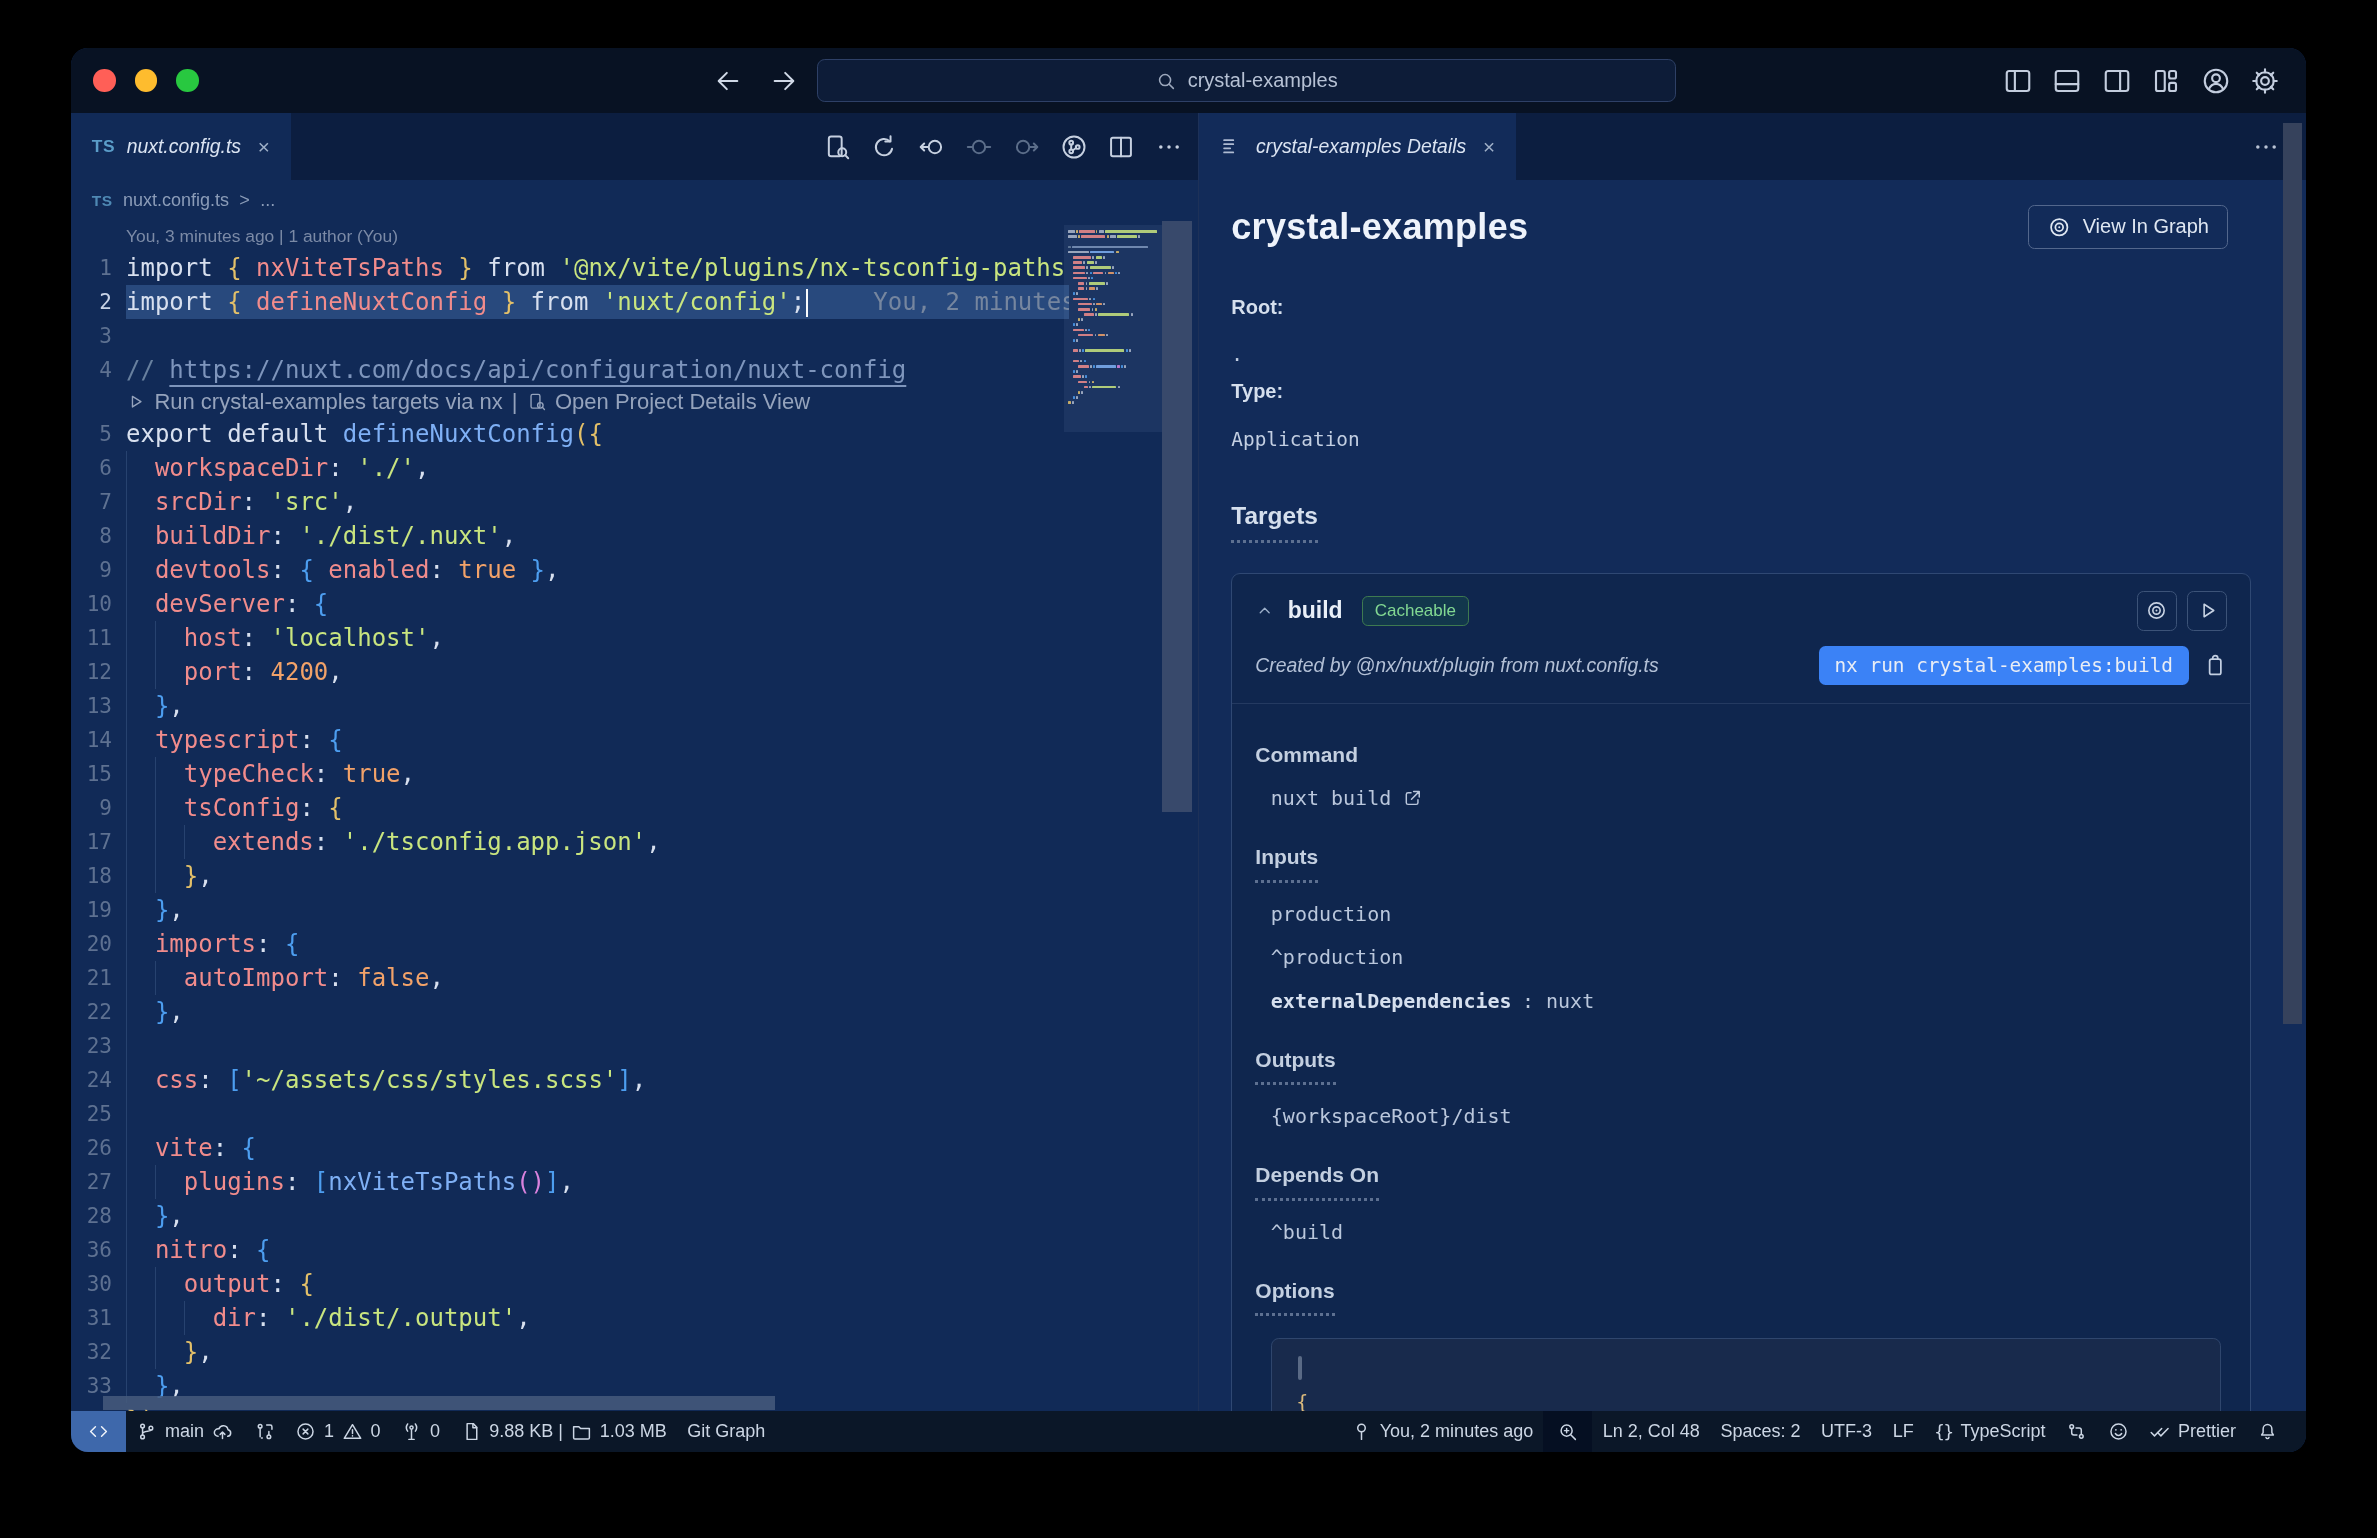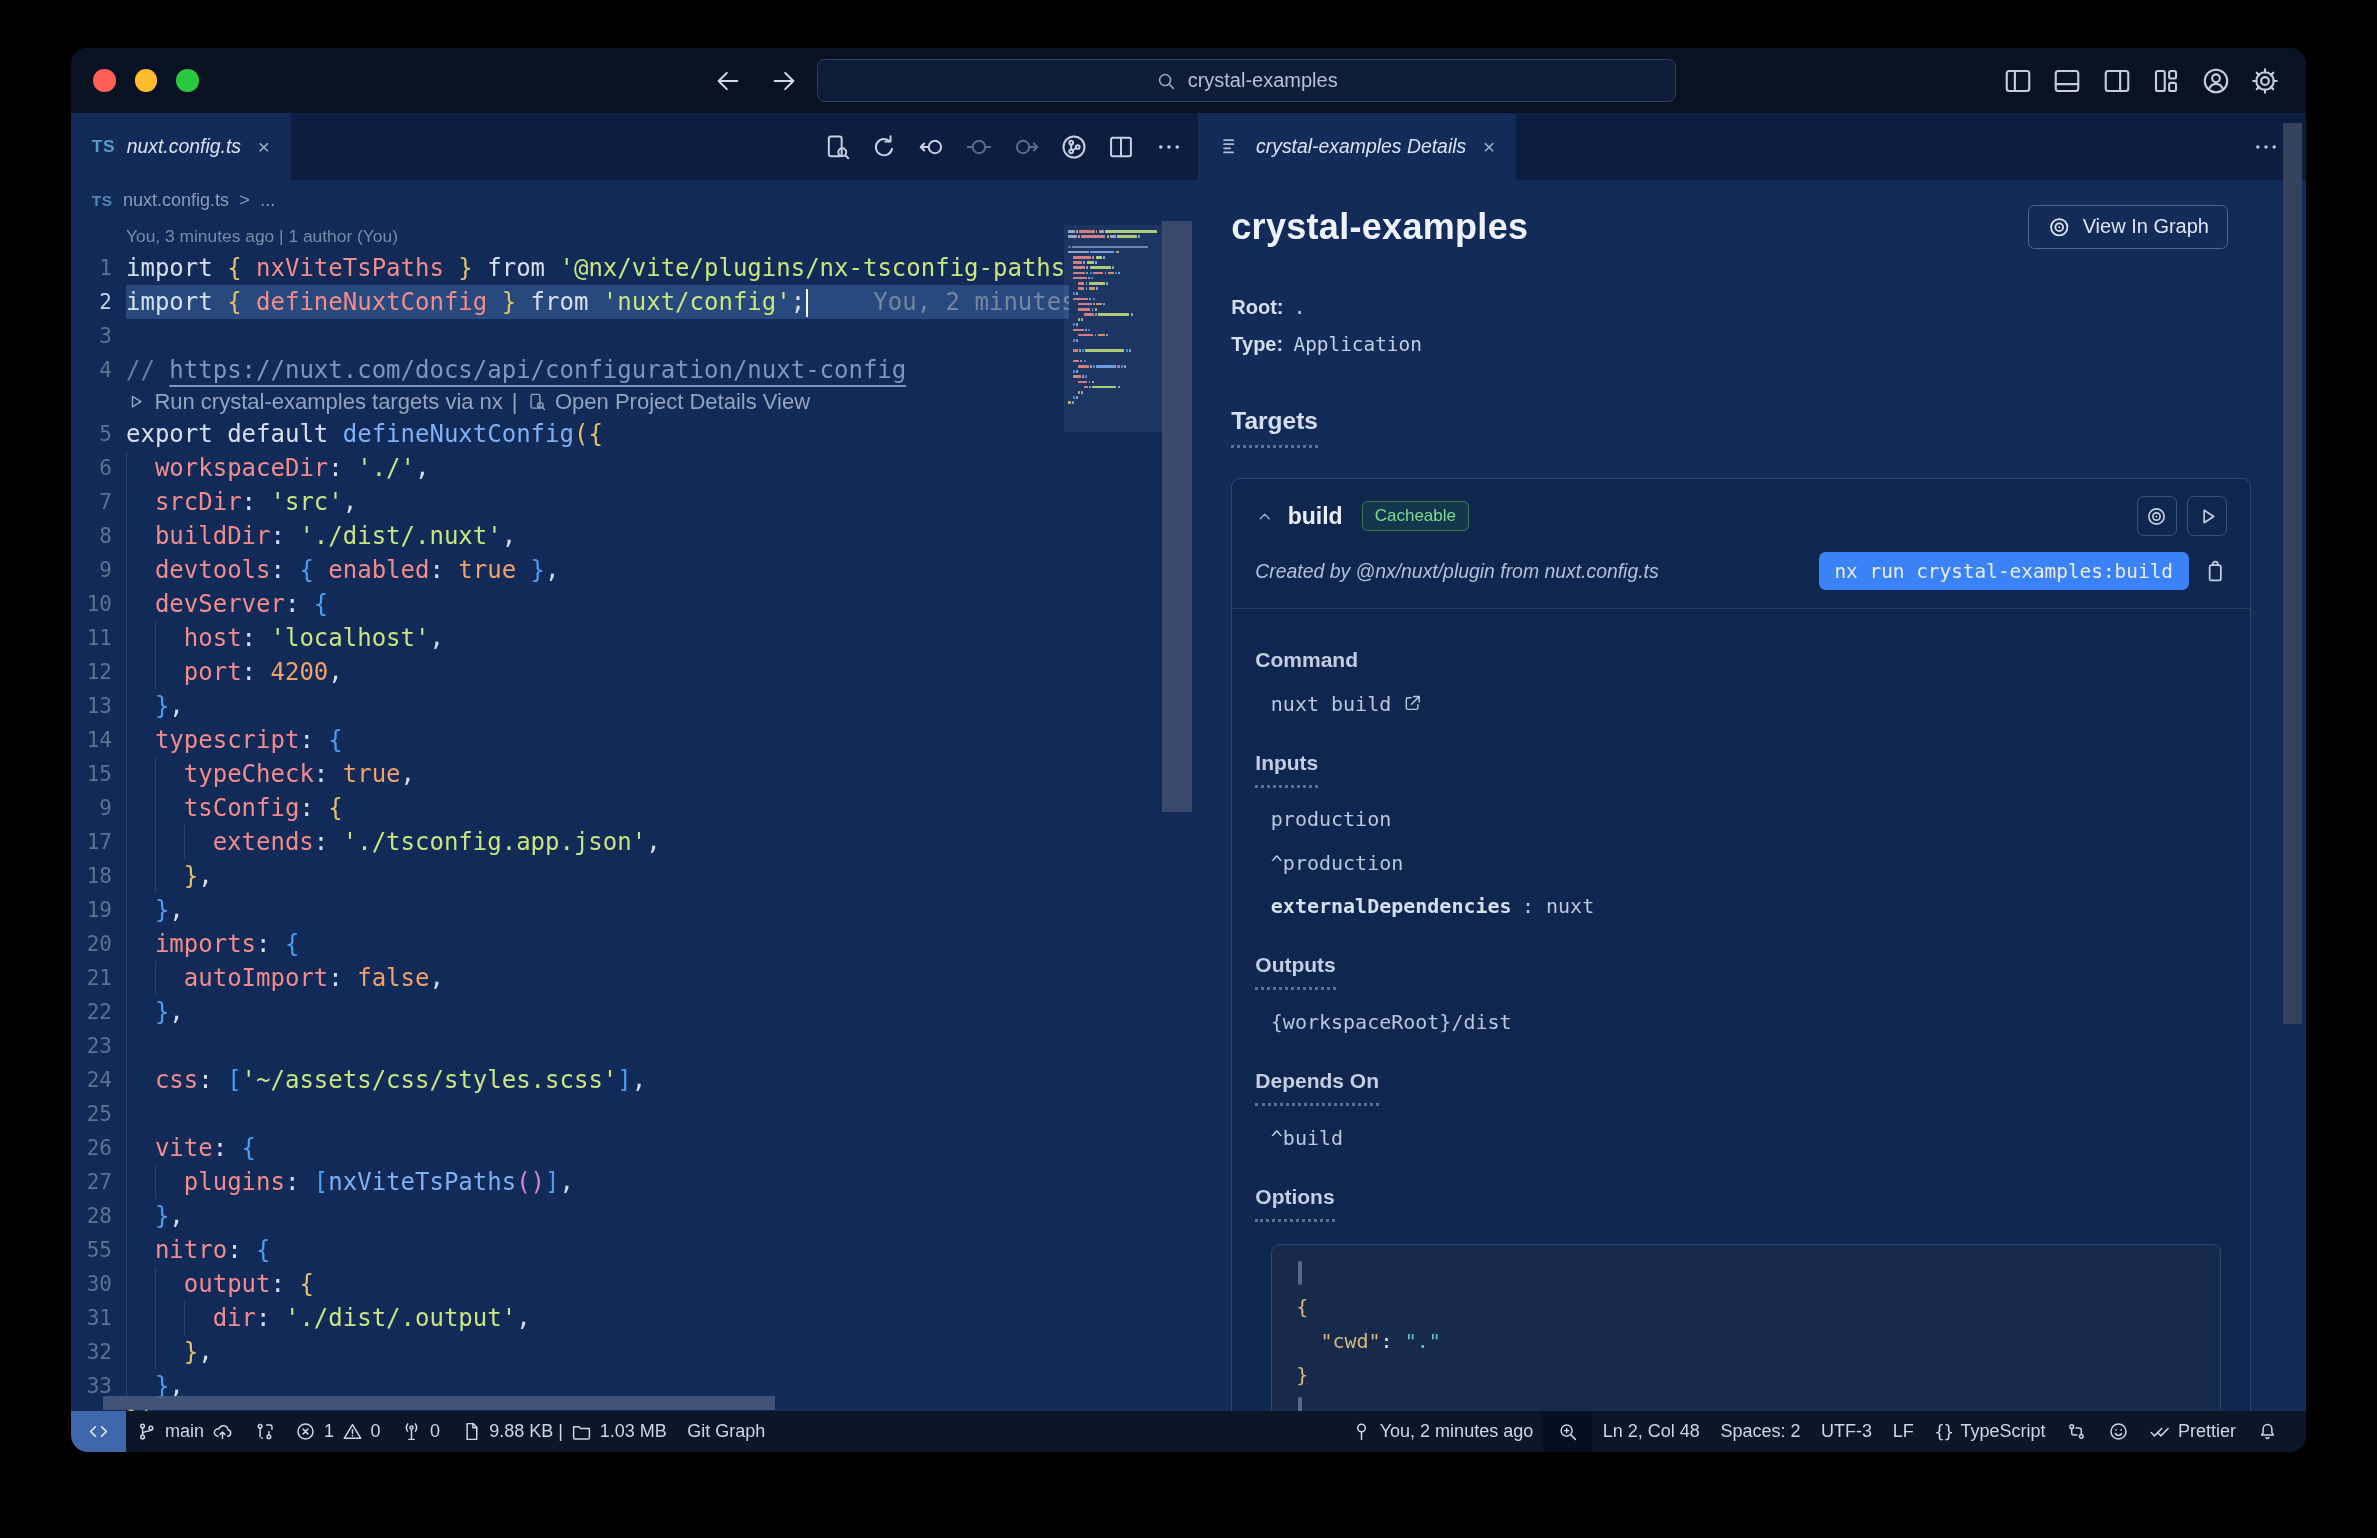--- a/index.html
+++ b/index.html
@@ -61,21 +61,21 @@
   .hscroll{position:absolute;bottom:1.3px;left:32px;width:672px;height:14px;background:rgba(70,90,125,.85);}
   
   .pmore{position:absolute;right:26px;top:0;height:67px;display:flex;align-items:center;color:#b9c3d4;}
   .pmore .ic{width:28px;height:28px;}
   .pbody{flex:1;overflow:hidden;position:relative;padding:0 78px 0 32px;color:#c3cfe2;}
   .ptitle-row{display:flex;align-items:center;justify-content:space-between;margin-top:24.5px;}
   .ptitle{font-size:36px;font-weight:600;color:#eef3fb;letter-spacing:0.3px;}
   .btn-graph{display:flex;align-items:center;gap:11.6px;border:1.3px solid #53678c;border-radius:6.5px;padding:9px 18px;color:#dfe7f2;font-size:20px;margin-left:44px;}
   .btn-graph .ic{width:24.5px;height:24.5px;}
   .fields{margin-top:40px;}
-  .frow{display:flex;gap:10.3px;font-size:20px;line-height:37px;}
+  .frow{display:flex;gap:10.3px;font-size:20px;line-height:37px;flex-direction:column;}
   .flabel{font-weight:bold;color:#d5dfed;}
   .fvalue{font-family:"DejaVu Sans Mono",monospace;color:#c3cfe2;font-size:19.4px;}
   .sech{font-size:24.5px;font-weight:bold;color:#d5dfed;margin-top:44px;}
   .dotted{display:inline-block;padding-bottom:10.3px;border-bottom:3.9px dotted #5d7091;}
   .card{margin-top:30px;margin-right:-23px;border:1.3px solid #2f4873;border-radius:9px;background:#0f264e;overflow:hidden;min-height:892px;}
   .card-head{padding:17px 23px 0 23px;display:flex;align-items:center;}
   .bname{display:flex;align-items:center;gap:13px;}
   .chev{width:19.4px;height:19.4px;color:#9db0ca;}
   .btitle{font-size:23px;font-weight:bold;color:#e9eff8;}
   .badge{margin-left:6.5px;border:1.3px solid #3e7a50;background:rgba(46,160,67,.14);color:#82d892;font-size:17px;border-radius:5.8px;padding:3.9px 11.6px;}
@@ -293,21 +293,21 @@
             <div class="crow"><div class="ln">19</div><div class="ccode"><span class="ig"></span><span class="tk-brB">}</span><span class="tk-pl">,</span></div></div>
             <div class="crow"><div class="ln">20</div><div class="ccode"><span class="ig"></span><span class="tk-key">imports</span><span class="tk-pl">: </span><span class="tk-brB">{</span></div></div>
             <div class="crow"><div class="ln">21</div><div class="ccode"><span class="ig"></span><span class="ig"></span><span class="tk-key">autoImport</span><span class="tk-pl">: </span><span class="tk-num">false</span><span class="tk-pl">,</span></div></div>
             <div class="crow"><div class="ln">22</div><div class="ccode"><span class="ig"></span><span class="tk-brB">}</span><span class="tk-pl">,</span></div></div>
             <div class="crow"><div class="ln">23</div><div class="ccode"><span class="ig"></span></div></div>
             <div class="crow"><div class="ln">24</div><div class="ccode"><span class="ig"></span><span class="tk-key">css</span><span class="tk-pl">: </span><span class="tk-brB">[</span><span class="tk-str">'~/assets/css/styles.scss'</span><span class="tk-brB">]</span><span class="tk-pl">,</span></div></div>
             <div class="crow"><div class="ln">25</div><div class="ccode"><span class="ig"></span></div></div>
             <div class="crow"><div class="ln">26</div><div class="ccode"><span class="ig"></span><span class="tk-key">vite</span><span class="tk-pl">: </span><span class="tk-brB">{</span></div></div>
             <div class="crow"><div class="ln">27</div><div class="ccode"><span class="ig"></span><span class="ig"></span><span class="tk-key">plugins</span><span class="tk-pl">: </span><span class="tk-brB">[</span><span class="tk-fn">nxViteTsPaths</span><span class="tk-brM">()</span><span class="tk-brB">]</span><span class="tk-pl">,</span></div></div>
             <div class="crow"><div class="ln">28</div><div class="ccode"><span class="ig"></span><span class="tk-brB">}</span><span class="tk-pl">,</span></div></div>
-            <div class="crow"><div class="ln">55</div><div class="ccode"><span class="ig"></span><span class="tk-key">nitro</span><span class="tk-pl">: </span><span class="tk-brB">{</span></div></div>
+            <div class="crow"><div class="ln">36</div><div class="ccode"><span class="ig"></span><span class="tk-key">nitro</span><span class="tk-pl">: </span><span class="tk-brB">{</span></div></div>
             <div class="crow"><div class="ln">30</div><div class="ccode"><span class="ig"></span><span class="ig"></span><span class="tk-key">output</span><span class="tk-pl">: </span><span class="tk-brY">{</span></div></div>
             <div class="crow"><div class="ln">31</div><div class="ccode"><span class="ig"></span><span class="ig"></span><span class="ig"></span><span class="tk-key">dir</span><span class="tk-pl">: </span><span class="tk-str">'./dist/.output'</span><span class="tk-pl">,</span></div></div>
             <div class="crow"><div class="ln">32</div><div class="ccode"><span class="ig"></span><span class="ig"></span><span class="tk-brY">}</span><span class="tk-pl">,</span></div></div>
             <div class="crow"><div class="ln">33</div><div class="ccode"><span class="ig"></span><span class="tk-brB">}</span><span class="tk-pl">,</span></div></div>
             <div class="crow"><div class="ln">34</div><div class="ccode"><span class="tk-brY">})</span><span class="tk-pl">;</span></div></div>
           </div>
         <div class="minimap" id="minimap">
             <div class="mslider"></div>
             <div class="mrow" style="padding-left: 0px;">
               <span class="m-pl" style="width: 9px; margin-right: 1.3px;"></span>

